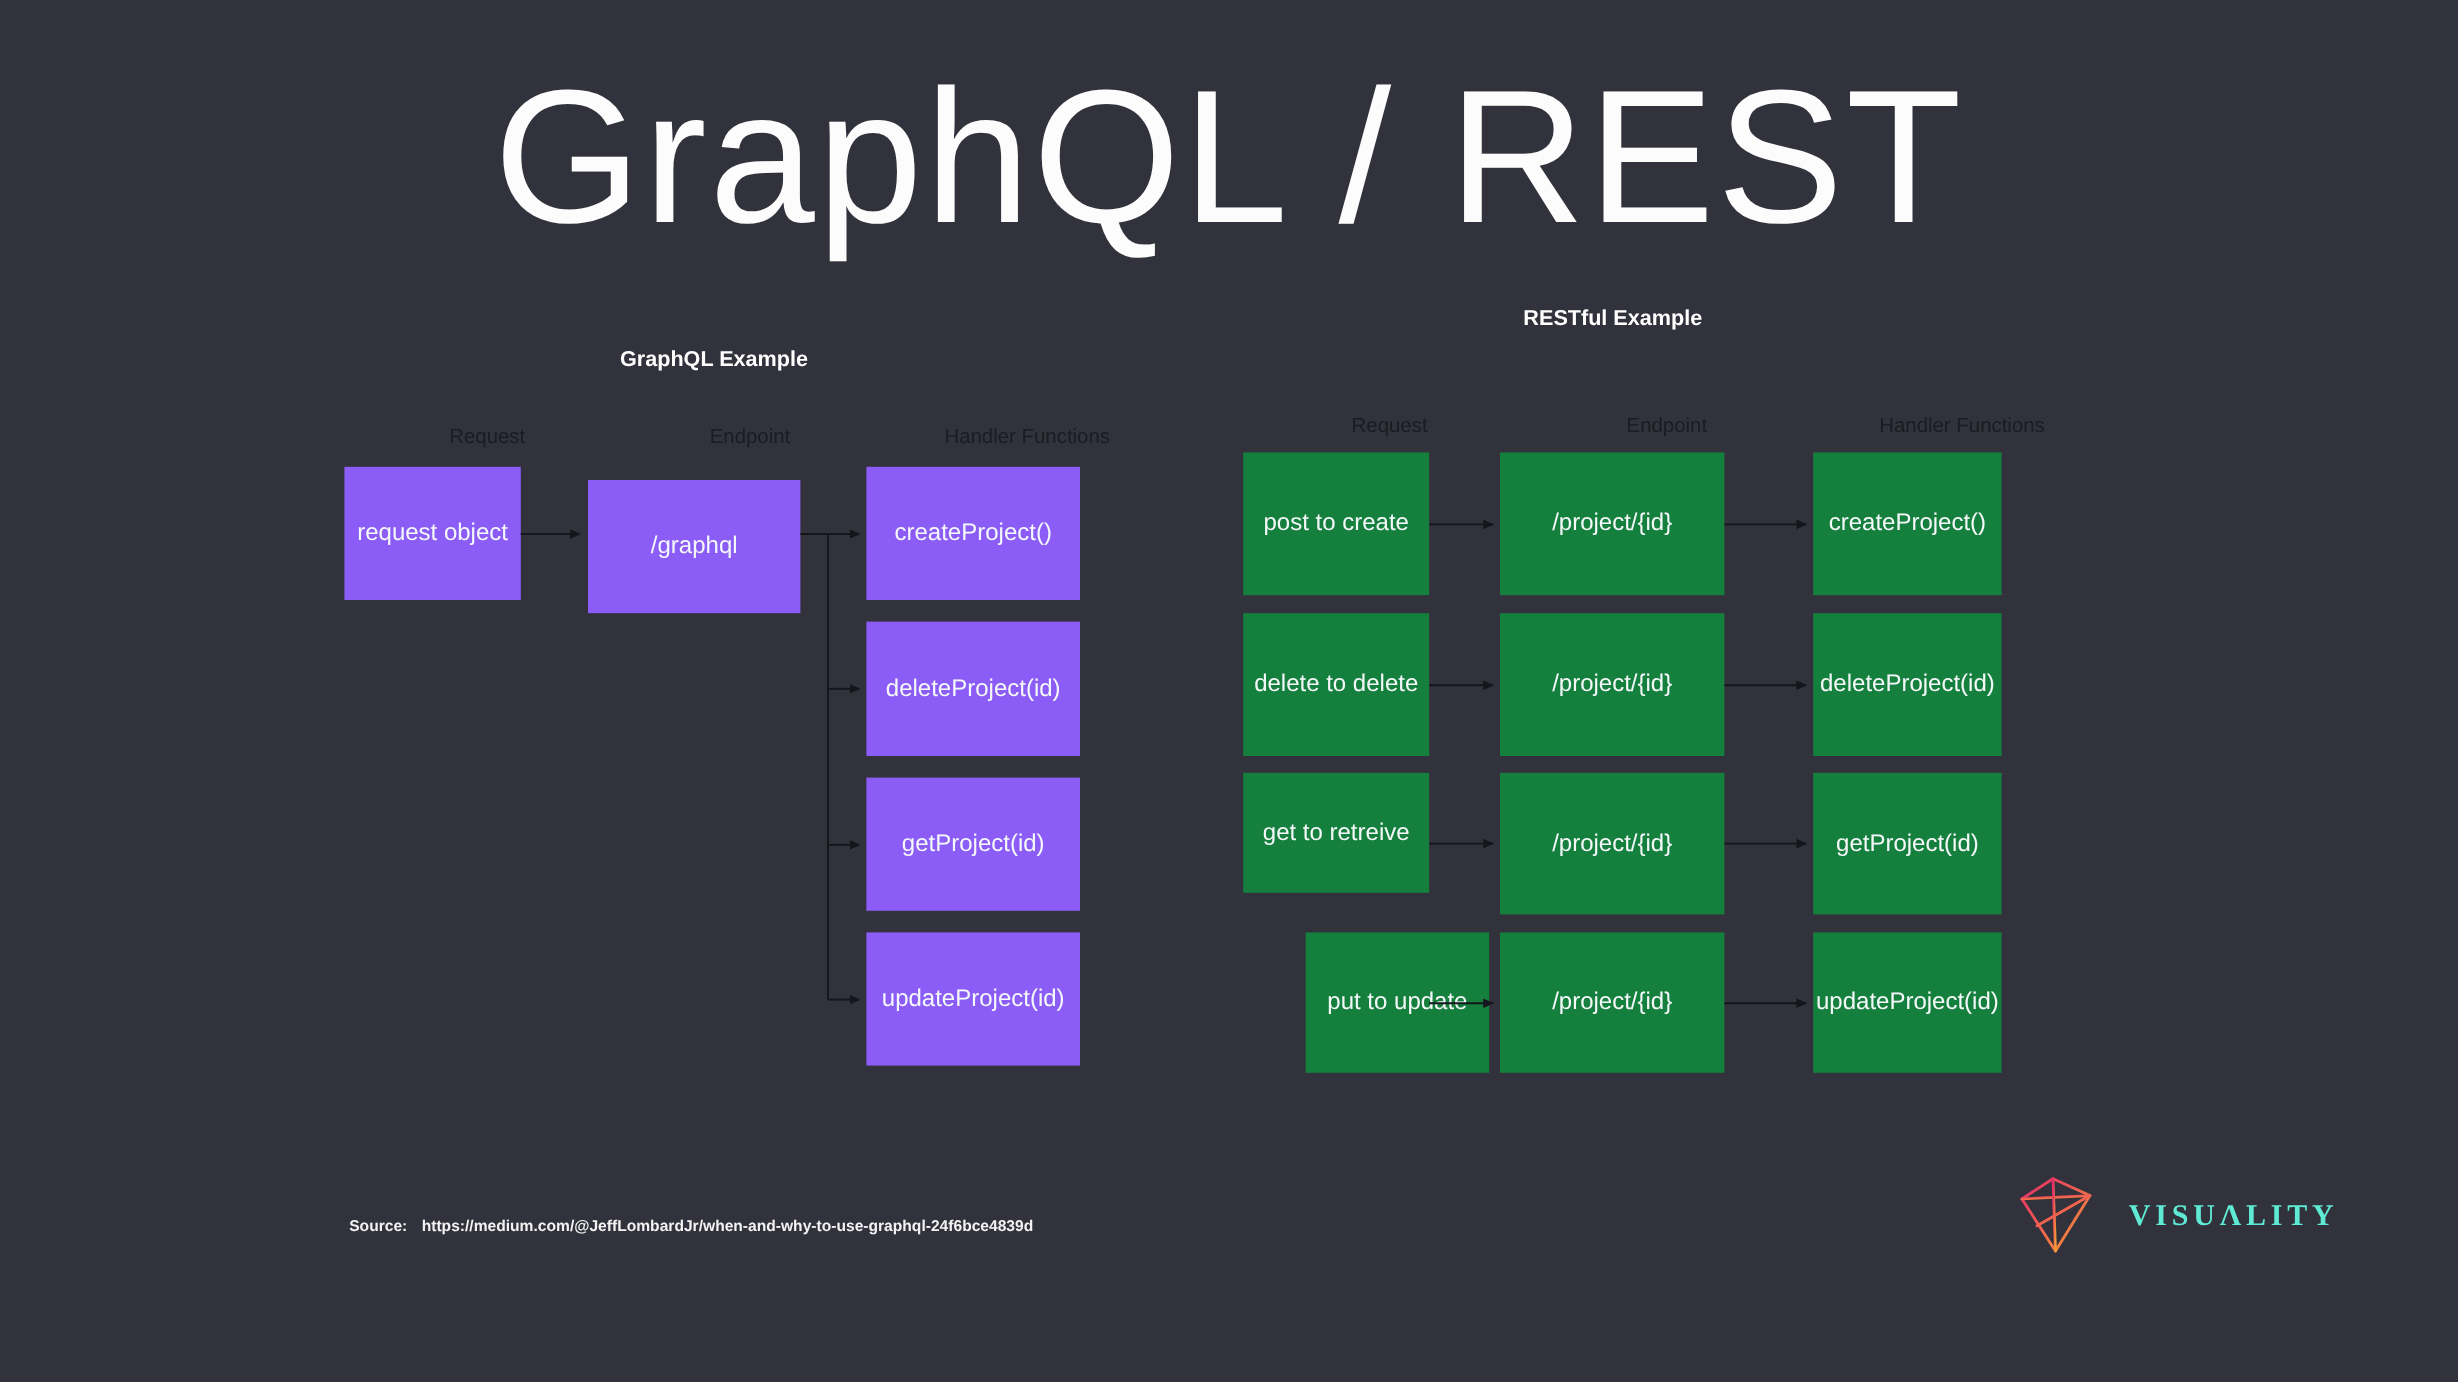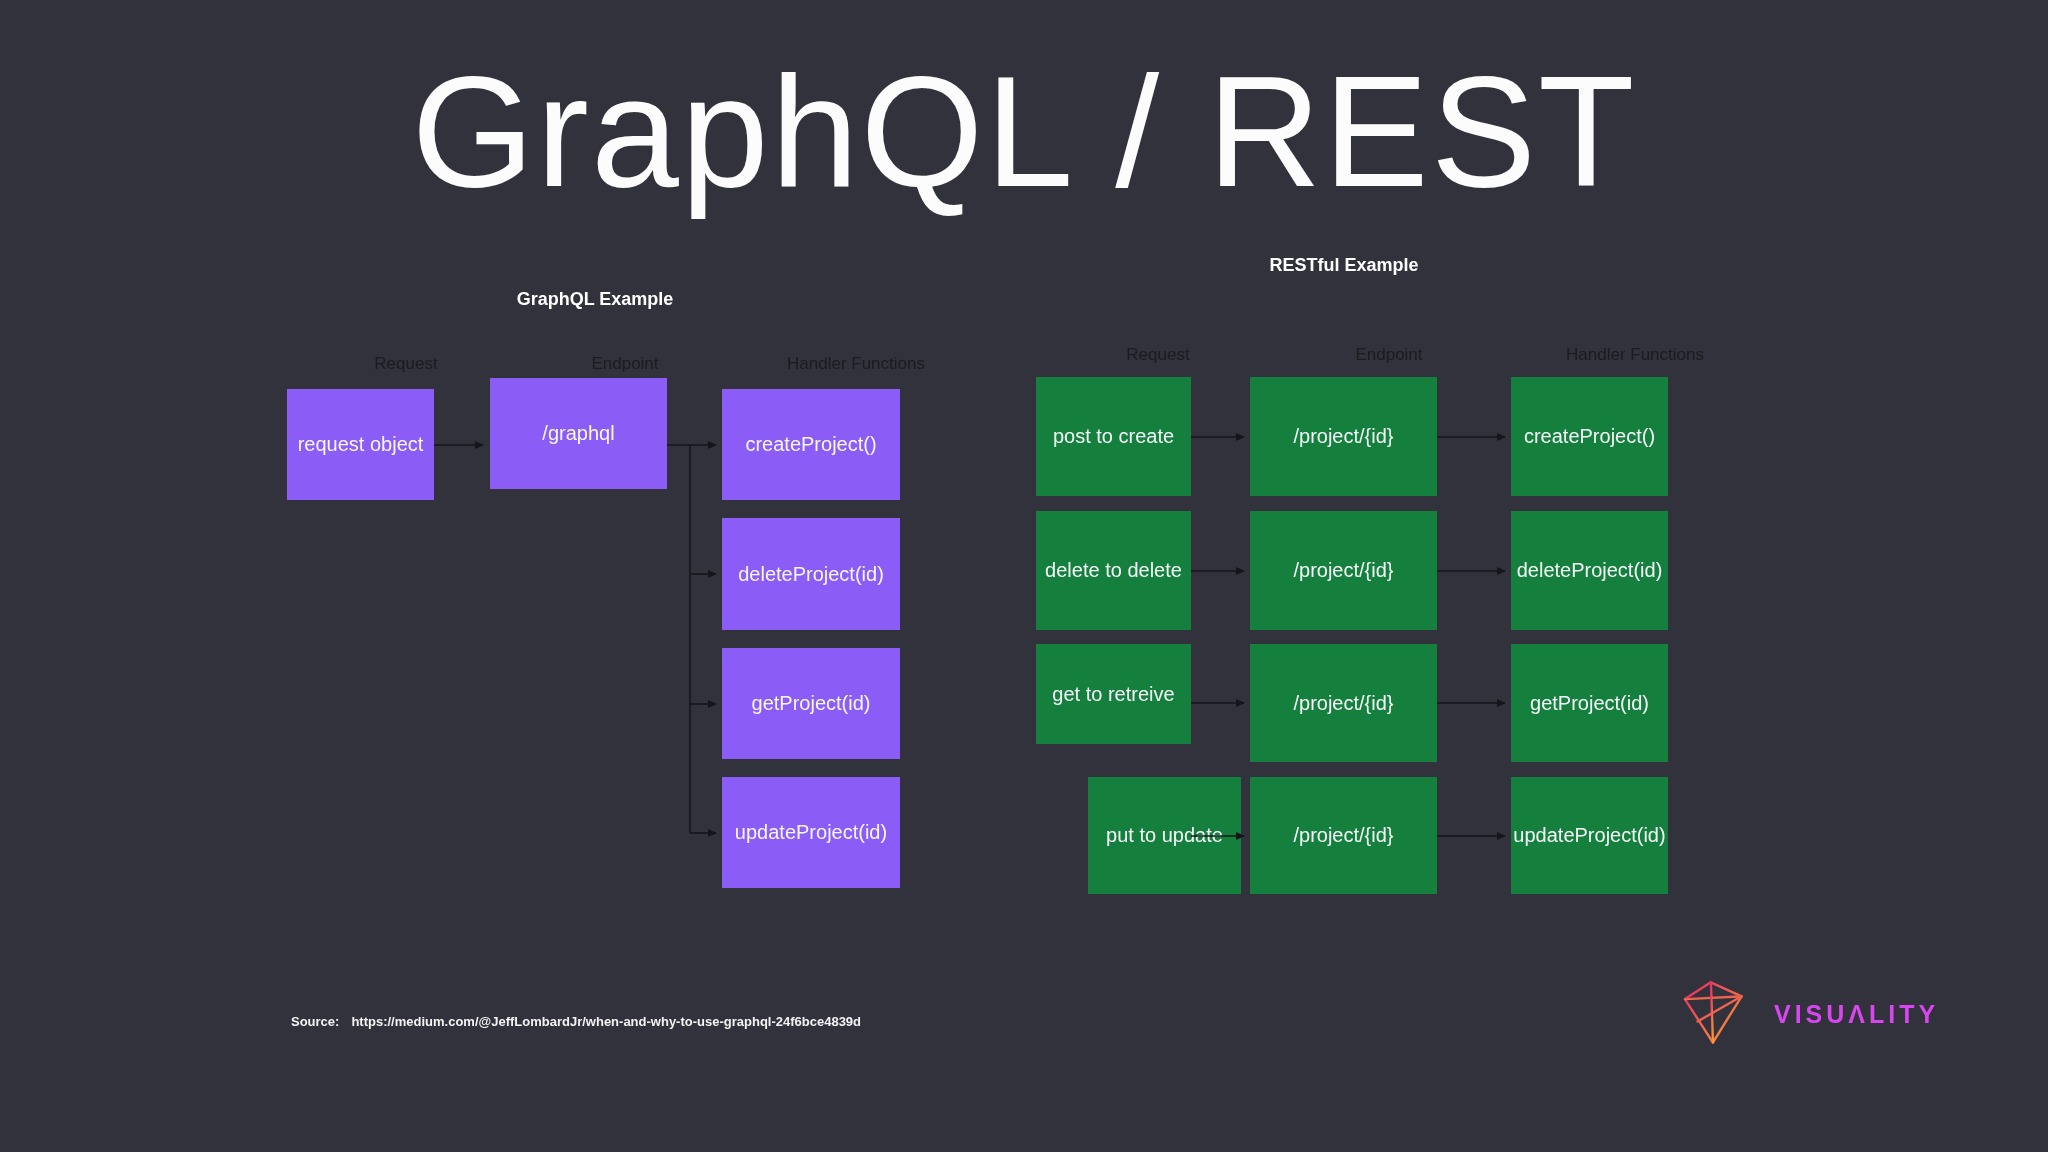--- a/index.html
+++ b/index.html
@@ -75,26 +75,27 @@
   .brand {
     position: absolute;
     left: 1680px;
     top: 978px;
     display: flex;
     align-items: center;
   }
   .brand-icon { width: 70px; height: 66px; }
   .brand-name {
     margin-left: 24px;
-    color: #d946ef;
+    color: #5eead4;
     font-size: 25px;
     font-weight: 700;
     letter-spacing: 4px;
     padding-top: 6px;
     white-space: nowrap;
+    font-family: Liberation Serif, serif;
   }
 </style>
 </head>
 <body>
 
 <div class="canvas">
 
   <div class="slide-title">GraphQL / REST</div>
 
   <div class="section-title" style="left:595px; top:289px;">GraphQL Example</div>
@@ -102,21 +103,21 @@
 
   <div class="col-header" style="left:361px; top:354px;">Request</div>
   <div class="col-header" style="left:580px; top:354px;">Endpoint</div>
   <div class="col-header" style="left:811px; top:354px;">Handler Functions</div>
 
   <div class="col-header" style="left:1113px; top:345px;">Request</div>
   <div class="col-header" style="left:1344px; top:345px;">Endpoint</div>
   <div class="col-header" style="left:1590px; top:345px;">Handler Functions</div>
 
   <div class="box blue" style="left:287px; top:389px; width:147px; height:111px;">request object</div>
-  <div class="box blue" style="left:490px; top:378px; width:177px; height:111px;">/graphql</div>
+  <div class="box blue" style="left:490px; top:400px; width:177px; height:111px;">/graphql</div>
   <div class="box blue" style="left:722px; top:389px; width:178px; height:111px;">createProject()</div>
   <div class="box blue" style="left:722px; top:518px; width:178px; height:112px;">deleteProject(id)</div>
   <div class="box blue" style="left:722px; top:648px; width:178px; height:111px;">getProject(id)</div>
   <div class="box blue" style="left:722px; top:777px; width:178px; height:111px;">updateProject(id)</div>
 
   <div class="box green" style="left:1036px; top:377px; width:155px; height:119px;">post to create</div>
   <div class="box green" style="left:1250px; top:377px; width:187px; height:119px;">/project/{id}</div>
   <div class="box green" style="left:1511px; top:377px; width:157px; height:119px;">createProject()</div>
 
   <div class="box green" style="left:1036px; top:511px; width:155px; height:119px;">delete to delete</div>

